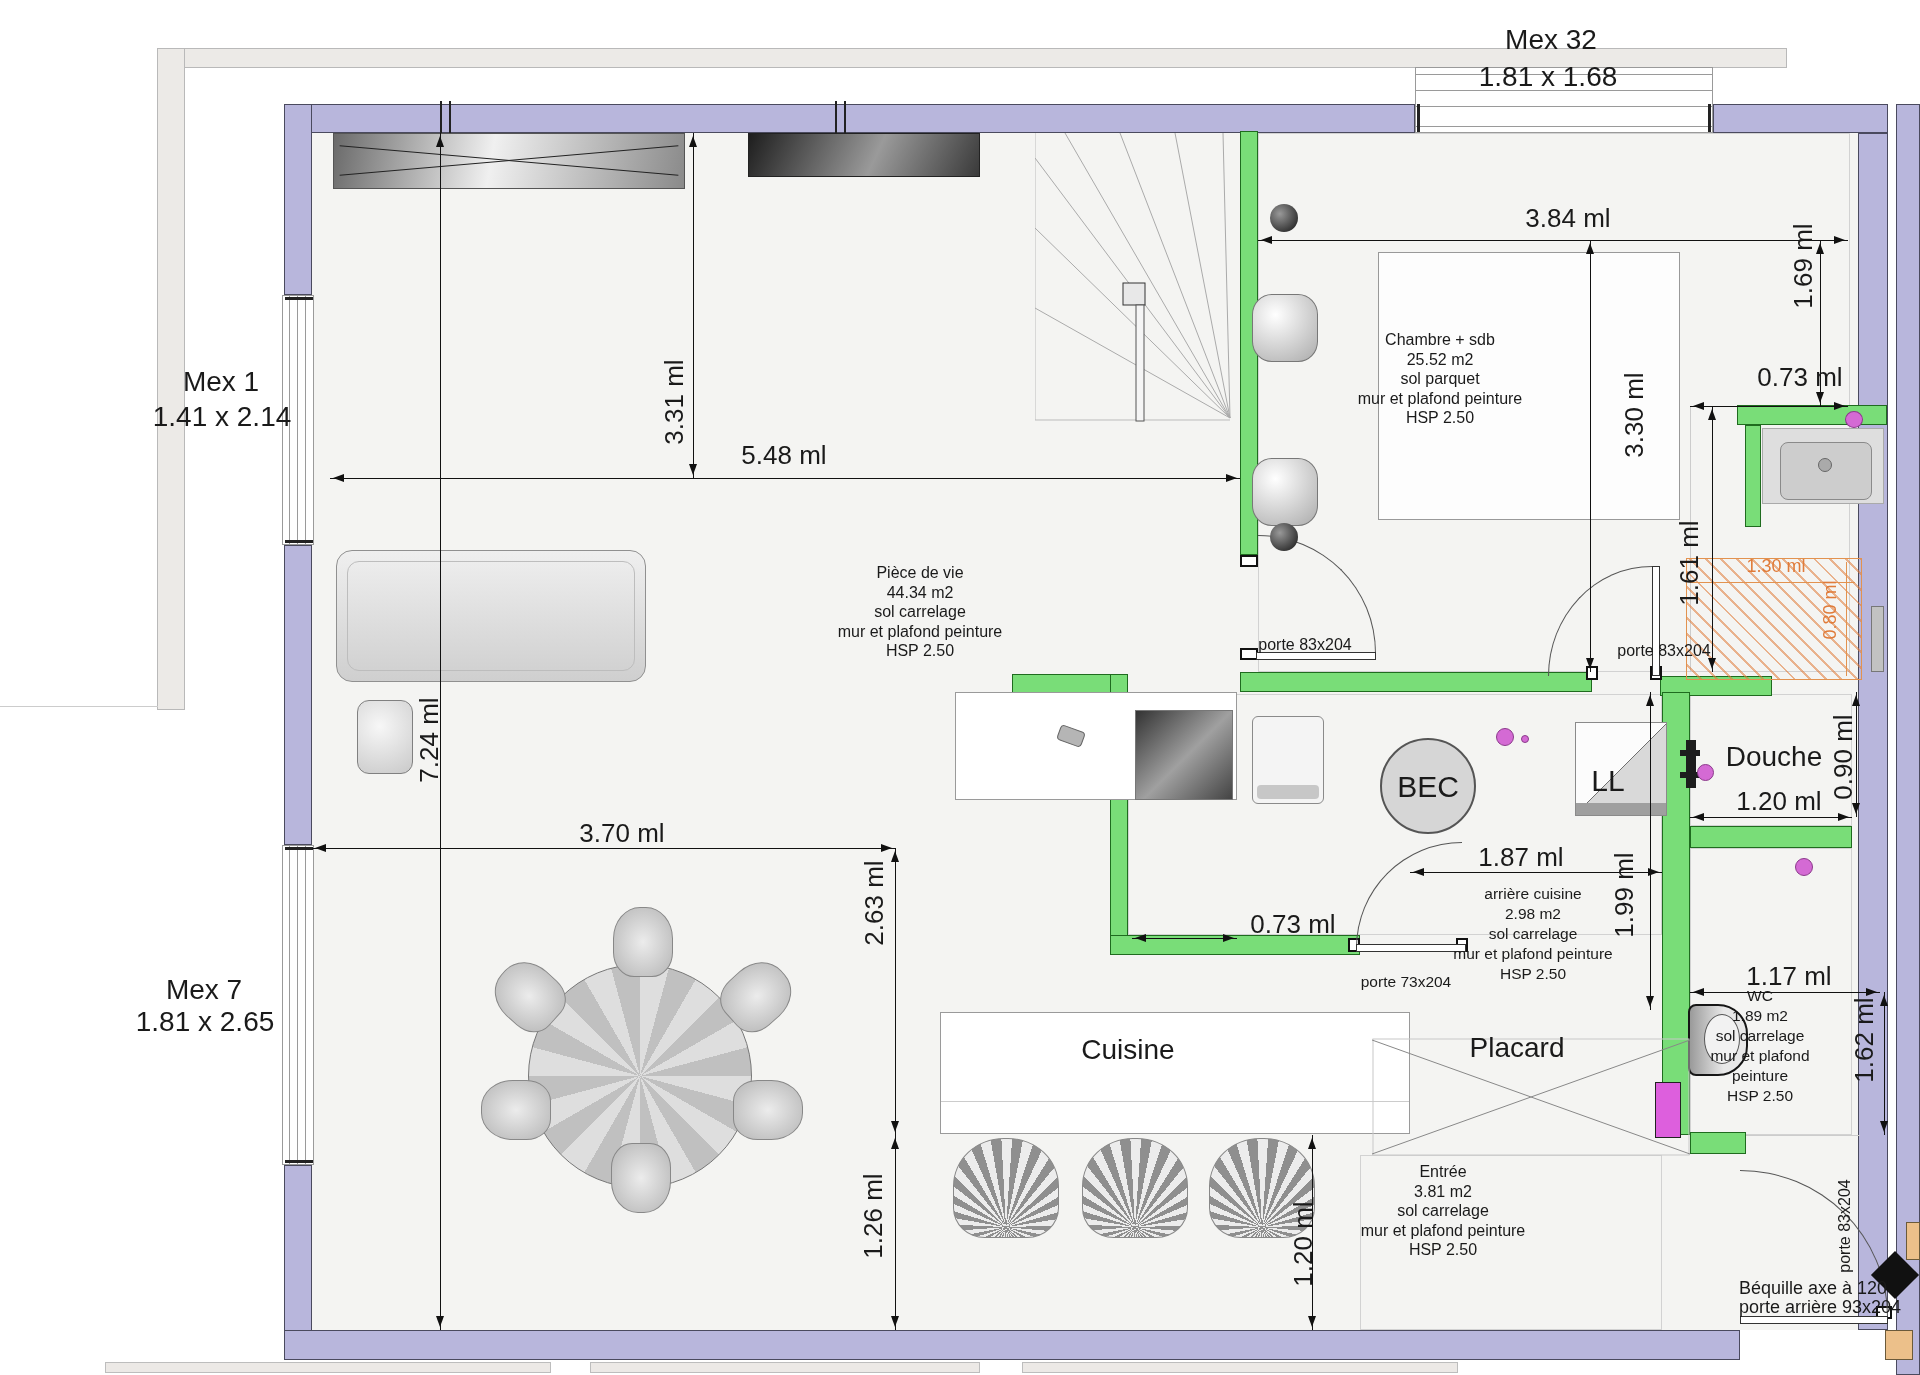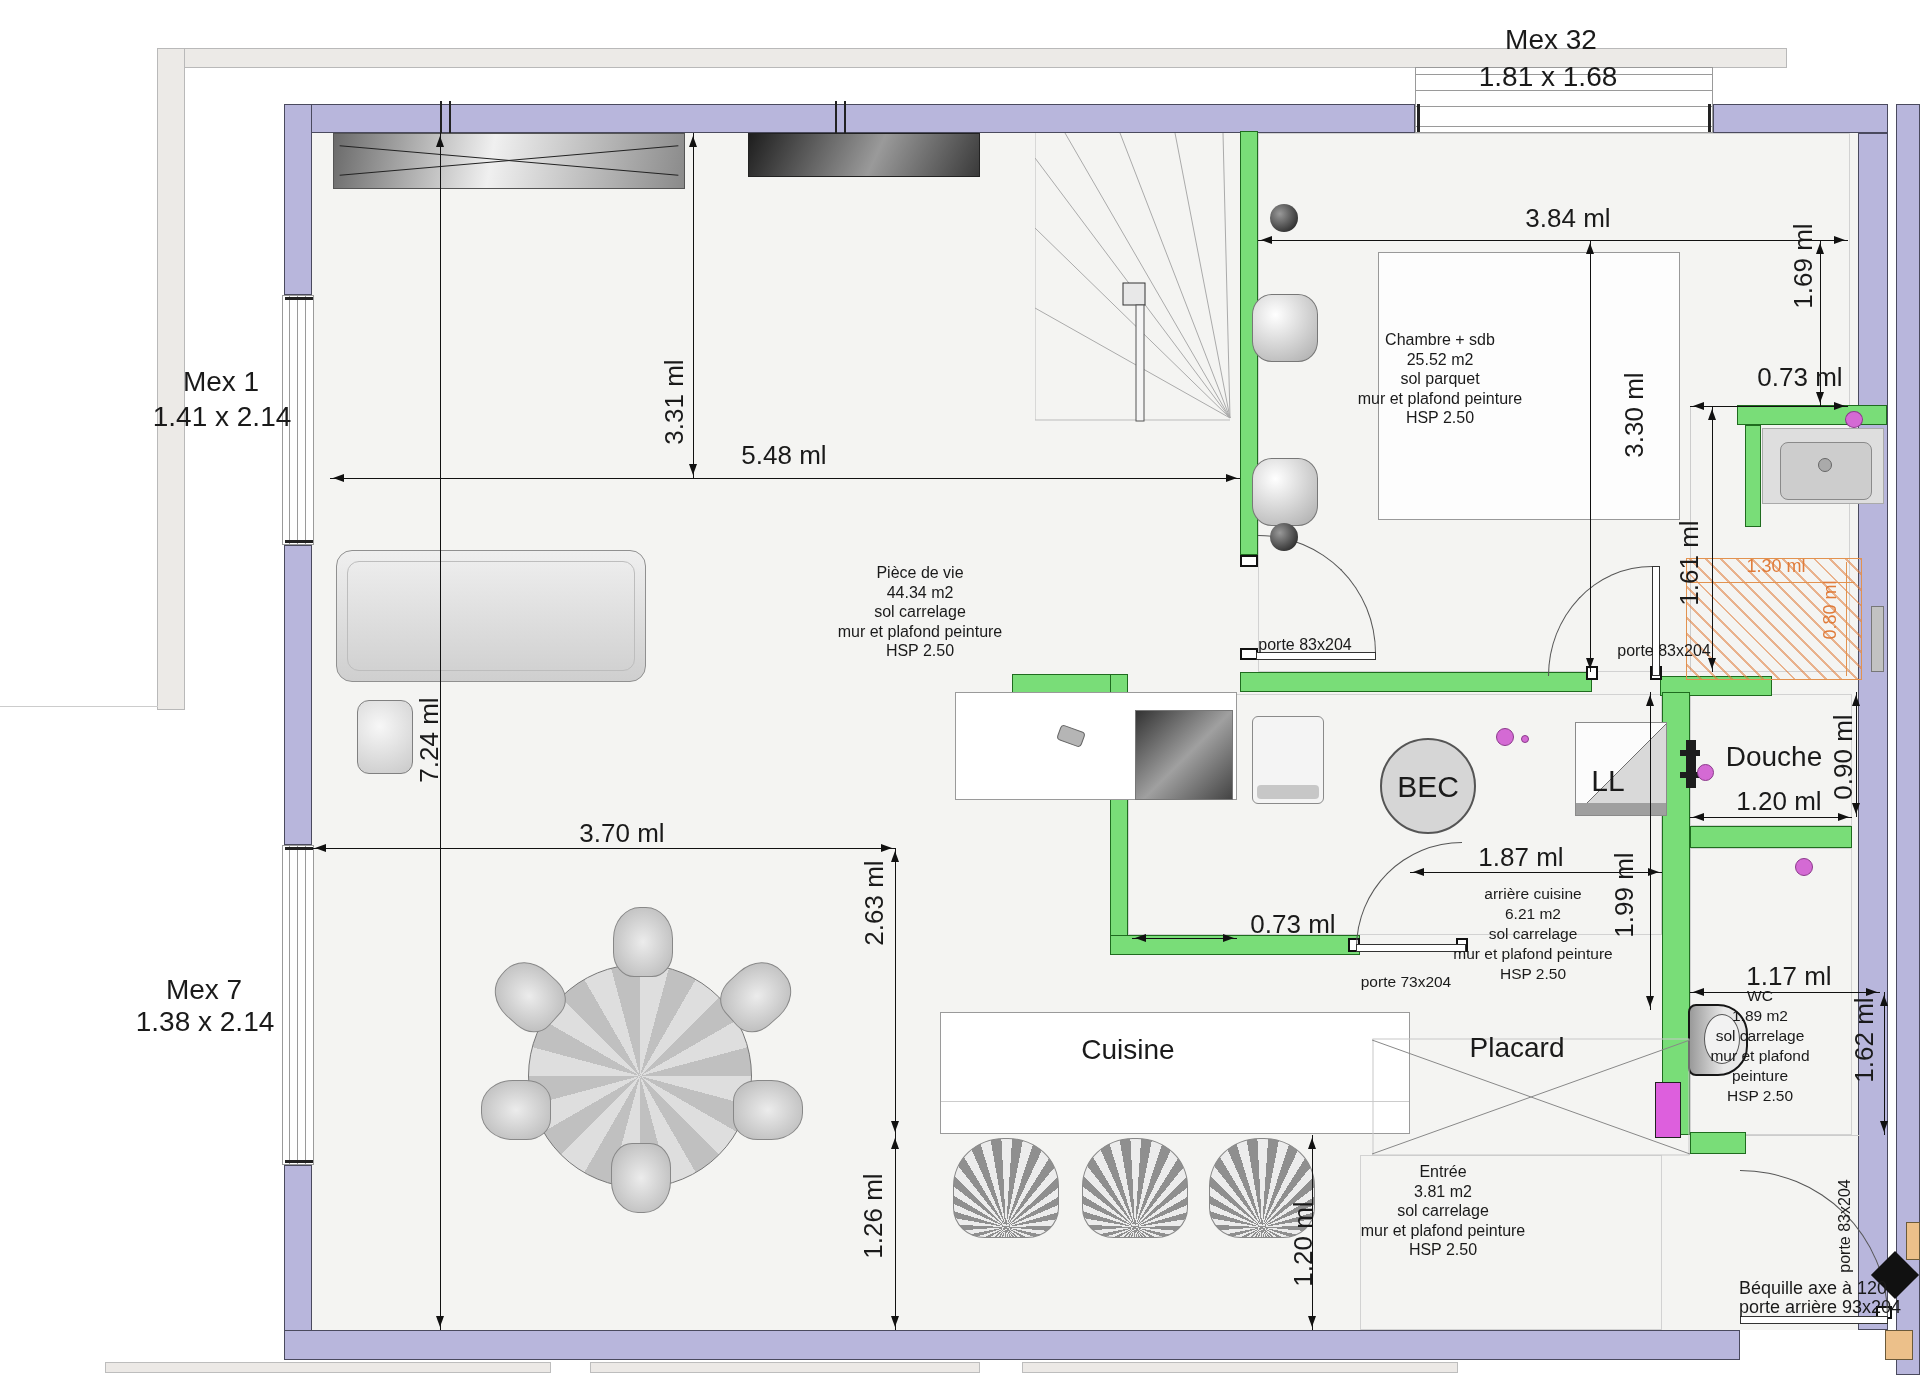--- a/index.html
+++ b/index.html
@@ -93,21 +93,21 @@
     <div class="wfl" style="left:22px;top:0;width:1px;height:318px;"></div>
     <div class="tick" style="left:2px;top:1px;width:28px;height:3px;"></div>
     <div class="tick" style="left:2px;top:314px;width:28px;height:3px;"></div>
   </div>
 
   <div class="lab s28" style="left:1551px;top:40px;">Mex 32</div>
   <div class="lab s28" style="left:1548px;top:77px;">1.81 x 1.68</div>
   <div class="lab s28" style="left:221px;top:382px;">Mex 1</div>
   <div class="lab s28" style="left:222px;top:417px;">1.41 x 2.14</div>
   <div class="lab s28" style="left:204px;top:990px;">Mex 7</div>
-  <div class="lab s28" style="left:205px;top:1022px;">1.38 x 2.14</div>
+  <div class="lab s28" style="left:205px;top:1022px;">1.81 x 2.65</div>
 
   <div class="rline" style="left:1258px;top:133px;width:592px;height:539px;"></div>
   <div class="rline" style="left:1128px;top:694px;width:534px;height:241px;"></div>
   <div class="rline" style="left:1690px;top:694px;width:162px;height:132px;"></div>
   <div class="rline" style="left:1690px;top:848px;width:162px;height:287px;"></div>
   <div class="rline" style="left:1360px;top:1155px;width:302px;height:175px;"></div>
   <div class="vll" style="left:1690px;top:406px;height:266px;"></div>
   <div class="hll" style="left:1690px;top:1135px;width:170px;"></div>
 
   <svg style="position:absolute;left:1035px;top:133px;" width="205" height="290" viewBox="0 0 205 290">
@@ -277,21 +277,21 @@
   </div>
   <div class="rblock" style="left:795px;top:563px;width:250px;">
     <div>Pièce de vie</div>
     <div>44.34 m2</div>
     <div>sol carrelage</div>
     <div>mur et plafond peinture</div>
     <div>HSP 2.50</div>
   </div>
   <div class="rblock s15b" style="left:1418px;top:884px;width:230px;">
     <div>arrière cuisine</div>
-    <div>6.21 m2</div>
+    <div>2.98 m2</div>
     <div>sol carrelage</div>
     <div>mur et plafond peinture</div>
     <div>HSP 2.50</div>
   </div>
   <div class="rblock s15b" style="left:1688px;top:986px;width:144px;">
     <div>WC</div>
     <div>1.89 m2</div>
     <div>sol carrelage</div>
     <div>mur et plafond peinture</div>
     <div>HSP 2.50</div>

